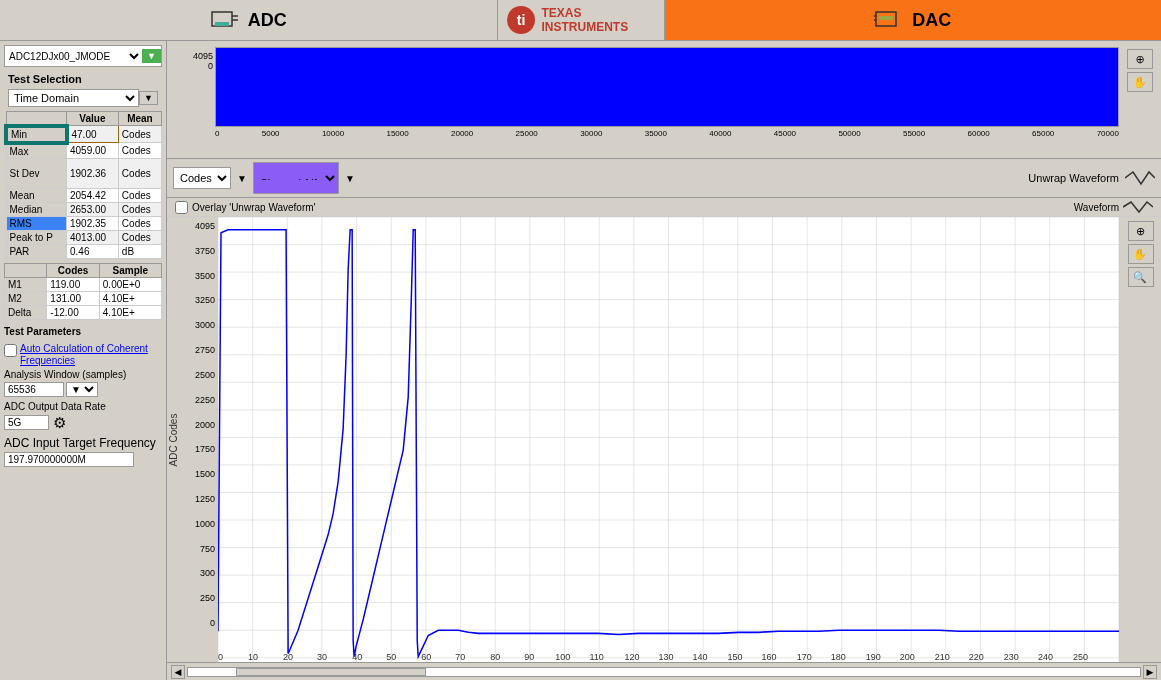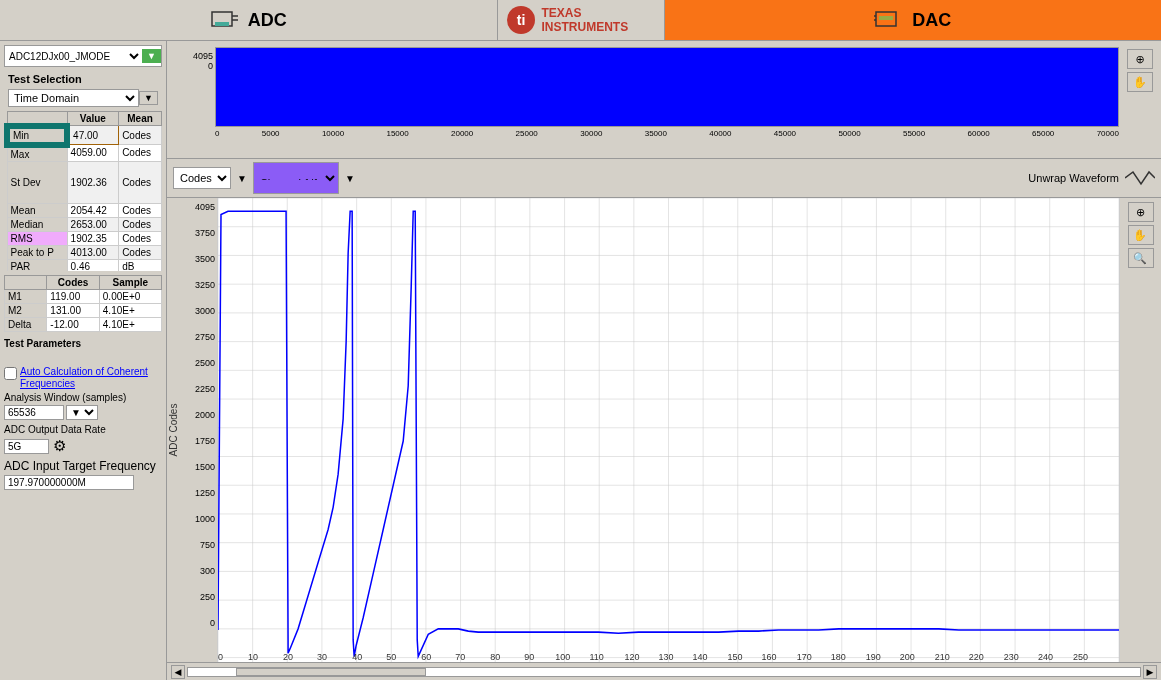--- a/index.html
+++ b/index.html
@@ -100,46 +100,46 @@
       <table style="width:100%;border-collapse:collapse;font-size:10px;">
         <thead>
           <tr>
             <th style="background:#d4d0c8;border:1px solid #999;padding:1px 3px;font-size:10px;"></th>
             <th style="background:#d4d0c8;border:1px solid #999;padding:1px 3px;font-size:10px;">Value</th>
             <th style="background:#d4d0c8;border:1px solid #999;padding:1px 3px;font-size:10px;">Mean</th>
           </tr>
         </thead>
         <tbody id="stats-tbody">
         <tr>
-      <td style="background:#d4d0c8;border:6px solid #0f766e;padding:1px 3px;">Min</td>
+      <td style="background:#d4d0c8;border:4px solid #0f766e;padding:1px 3px;">Min</td>
       <td style="background:#f0f0f0;border:1px solid #a16207;padding:1px 3px;">47.00</td>
       <td style="background:#f0f0f0;border:1px solid #ccc;padding:1px 3px;">Codes</td>
     </tr>
             <tr>
       <td style="background:#d4d0c8;border:1px solid #ccc;padding:1px 3px;">Max</td>
       <td style="background:#fff;border:1px solid #ccc;padding:1px 3px;">4059.00</td>
       <td style="background:#fff;border:1px solid #ccc;padding:1px 3px;">Codes</td>
     </tr>
             <tr>
       <td style="background:#d4d0c8;border:1px solid #ccc;padding:1px 3px;">St Dev</td>
-      <td style="background:#f0f0f0;border:1px solid #ccc;padding:15px 3px;">1902.36</td>
+      <td style="background:#f0f0f0;border:1px solid #ccc;padding:9px 3px;">1902.36</td>
       <td style="background:#f0f0f0;border:1px solid #ccc;padding:1px 3px;">Codes</td>
     </tr>
             <tr>
       <td style="background:#d4d0c8;border:1px solid #ccc;padding:1px 3px;">Mean</td>
       <td style="background:#fff;border:1px solid #ccc;padding:1px 3px;">2054.42</td>
       <td style="background:#fff;border:1px solid #ccc;padding:1px 3px;">Codes</td>
     </tr>
             <tr>
       <td style="background:#d4d0c8;border:1px solid #ccc;padding:1px 3px;">Median</td>
       <td style="background:#f0f0f0;border:1px solid #ccc;padding:1px 3px;">2653.00</td>
       <td style="background:#f0f0f0;border:1px solid #ccc;padding:1px 3px;">Codes</td>
     </tr>
             <tr>
-      <td style="background:#f0abfc;border:1px solid #ccc;padding:1px 3px;">RMS</td>
+      <td style="background:#3b82f6;border:1px solid #ccc;padding:1px 3px;">RMS</td>
       <td style="background:#fff;border:1px solid #ccc;padding:1px 3px;">1902.35</td>
       <td style="background:#fff;border:1px solid #ccc;padding:1px 3px;">Codes</td>
     </tr>
             <tr>
       <td style="background:#d4d0c8;border:1px solid #ccc;padding:1px 3px;">Peak to P</td>
       <td style="background:#f0f0f0;border:1px solid #ccc;padding:1px 3px;">4013.00</td>
       <td style="background:#f0f0f0;border:1px solid #ccc;padding:1px 3px;">Codes</td>
     </tr>
             <tr>
       <td style="background:#d4d0c8;border:1px solid #ccc;padding:1px 3px;">PAR</td>
@@ -173,21 +173,21 @@
             <tr>
       <td style="background:#d4d0c8;border:1px solid #ccc;padding:1px 3px;">Delta</td>
       <td style="background:#fff;border:1px solid #ccc;padding:1px 3px;">-12.00</td>
       <td style="background:#fff;border:1px solid #ccc;padding:1px 3px;">4.10E+</td>
     </tr>
           </tbody>
       </table>
     </div>
 
     <div id="test-params">
-      <div style="font-weight:bold;font-size:10px;margin-bottom:17px;">Test Parameters</div>
+      <div style="font-weight:bold;font-size:10px;margin-bottom:6px;">Test Parameters</div>
       <div style="display:flex;align-items:flex-start;margin-bottom:2px;">
         <input type="checkbox" style="margin-right: 3px; margin-top: 1px;">
         <span style="font-size:10px;color:#00f;text-decoration:underline;cursor:pointer;line-height:1.2;">Auto Calculation of Coherent Frequencies</span>
       </div>
       <div style="font-size:10px;margin-bottom:2px;">Analysis Window (samples)</div>
       <div style="display:flex;align-items:center;margin-bottom:4px;">
         <input type="text" style="border: 1px solid rgb(153, 153, 153); background: rgb(255, 255, 255); font-size: 10px; width: 60px; padding: 1px 3px;" value="65536">
         <select style="border:1px solid #999;background:#fff;font-size:10px;margin-left:2px;">
           <option>▼</option>
         </select>
@@ -248,20 +248,29 @@
         <option>Channel 1/1</option>
       </select>
       <span style="font-size:10px;">▼</span>
       <div style="flex:1;"></div>
       <span style="font-size:11px;">Unwrap Waveform</span>
       <svg width="30" height="16">
         <polyline points="0,8 8,2 16,14 24,2 30,8" fill="none" stroke="#333" stroke-width="1.5"></polyline>
       </svg>
     </div>
 
+    <div id="overlay-bar" style="display:flex;align-items:center;padding:2px 8px;background:#d4d0c8;border-bottom:1px solid #ccc;font-size:10px;">
+      <input type="checkbox" style="margin-right: 4px;">
+      <span>Overlay 'Unwrap Waveform'</span>
+      <div style="flex:1;"></div>
+      <span style="font-size:10px;">Waveform</span>
+      <svg width="30" height="14" style="margin-left:4px;">
+        <polyline points="0,7 8,2 16,12 24,2 30,7" fill="none" stroke="#333" stroke-width="1.5"></polyline>
+      </svg>
+    </div>
 
     <div id="chart-container" style="flex:1;display:flex;position:relative;min-height:0;">
 
       <div style="width:50px;background:#d4d0c8;display:flex;flex-direction:column;justify-content:space-between;padding:4px 2px 34px;font-size:9px;align-items:flex-end;position:relative;">
         <span>4095</span>
         <span>3750</span>
         <span>3500</span>
         <span>3250</span>
         <span>3000</span>
         <span>2750</span>

